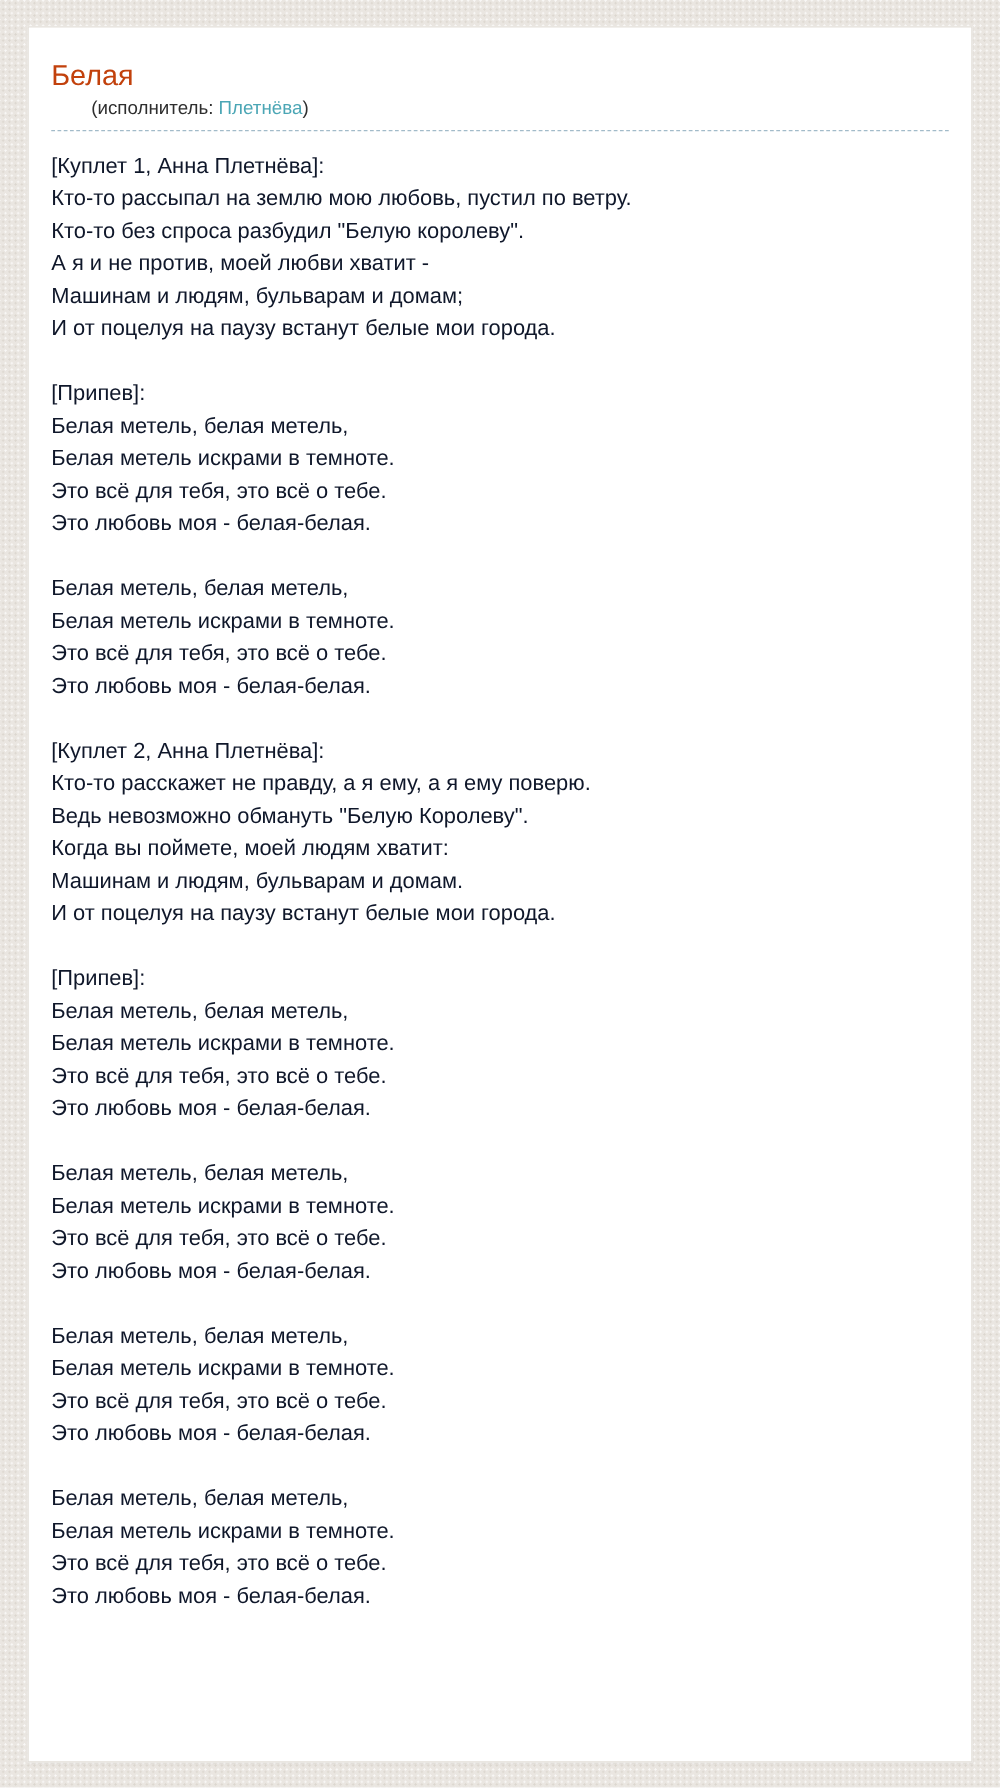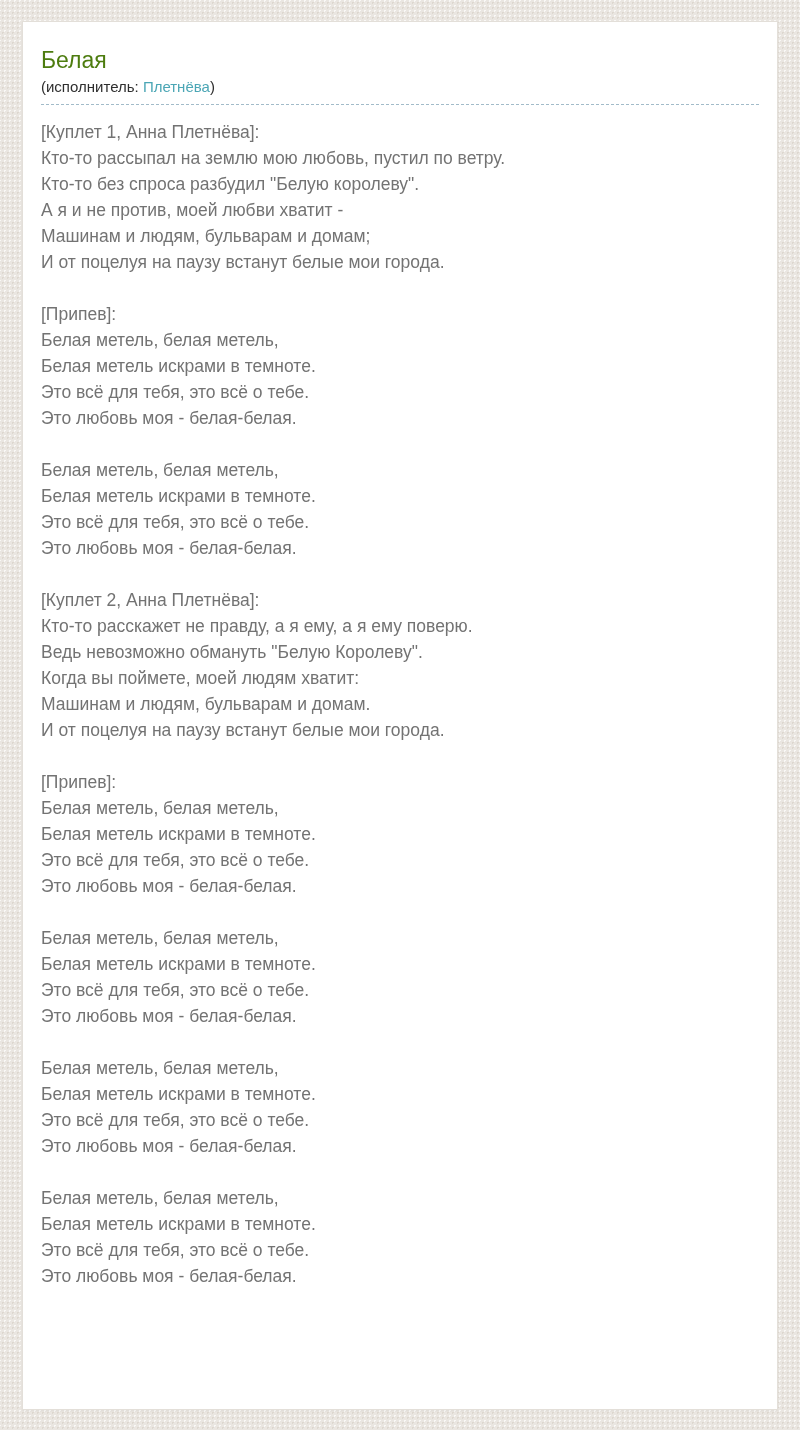--- a/index.html
+++ b/index.html
@@ -36,37 +36,38 @@
   .header {
     padding-top: 24px;
     padding-bottom: 8px;
     border-bottom: 1px dashed #a2bbc9;
   }
   h1.song-title {
     margin: 0;
     font-size: 23px;
     line-height: 28px;
     font-weight: normal;
-    color: #4d7c0f;
+    color: #c2410c;
   }
   .subtitle {
     margin-top: 3px;
     font-size: 15px;
     line-height: 19px;
     color: #2e2e2e;
+    margin-left: 32px;
   }
   .subtitle a.artist-link {
     color: #4ba6b5;
     text-decoration: none;
     cursor: pointer;
   }
   .lyrics {
     padding-top: 14px;
     font-size: 17.5px;
-    color: #737373;
+    color: #0f172a;
   }
   .lyrics p {
     margin: 0 0 26px 0;
     line-height: 26px;
     white-space: pre-line;
   }
 </style>
 </head>
 <body>
 

